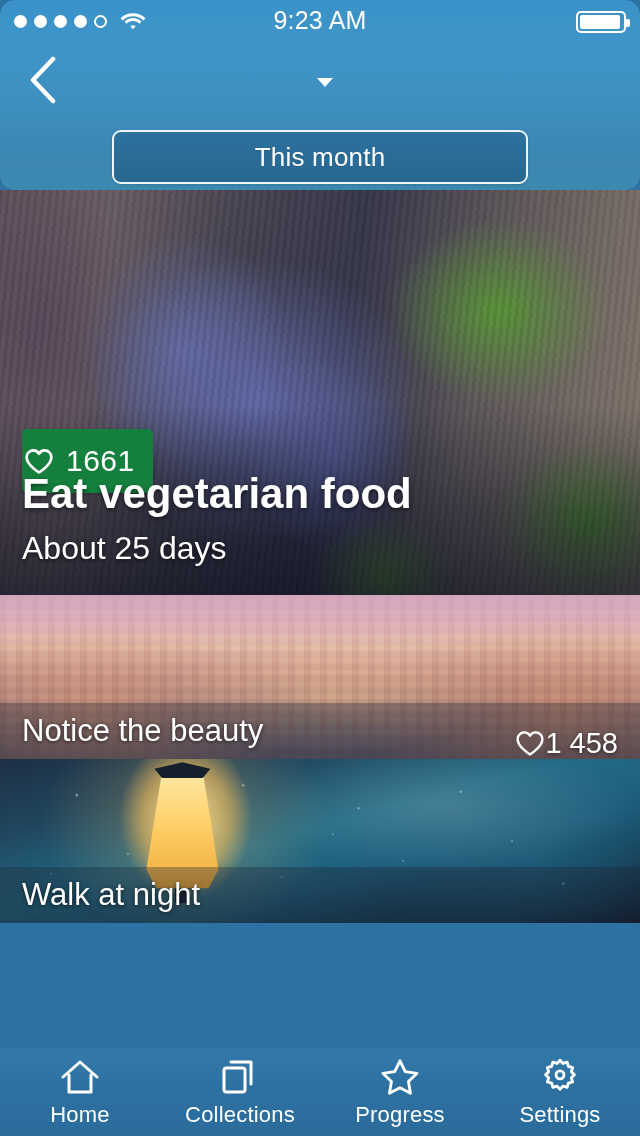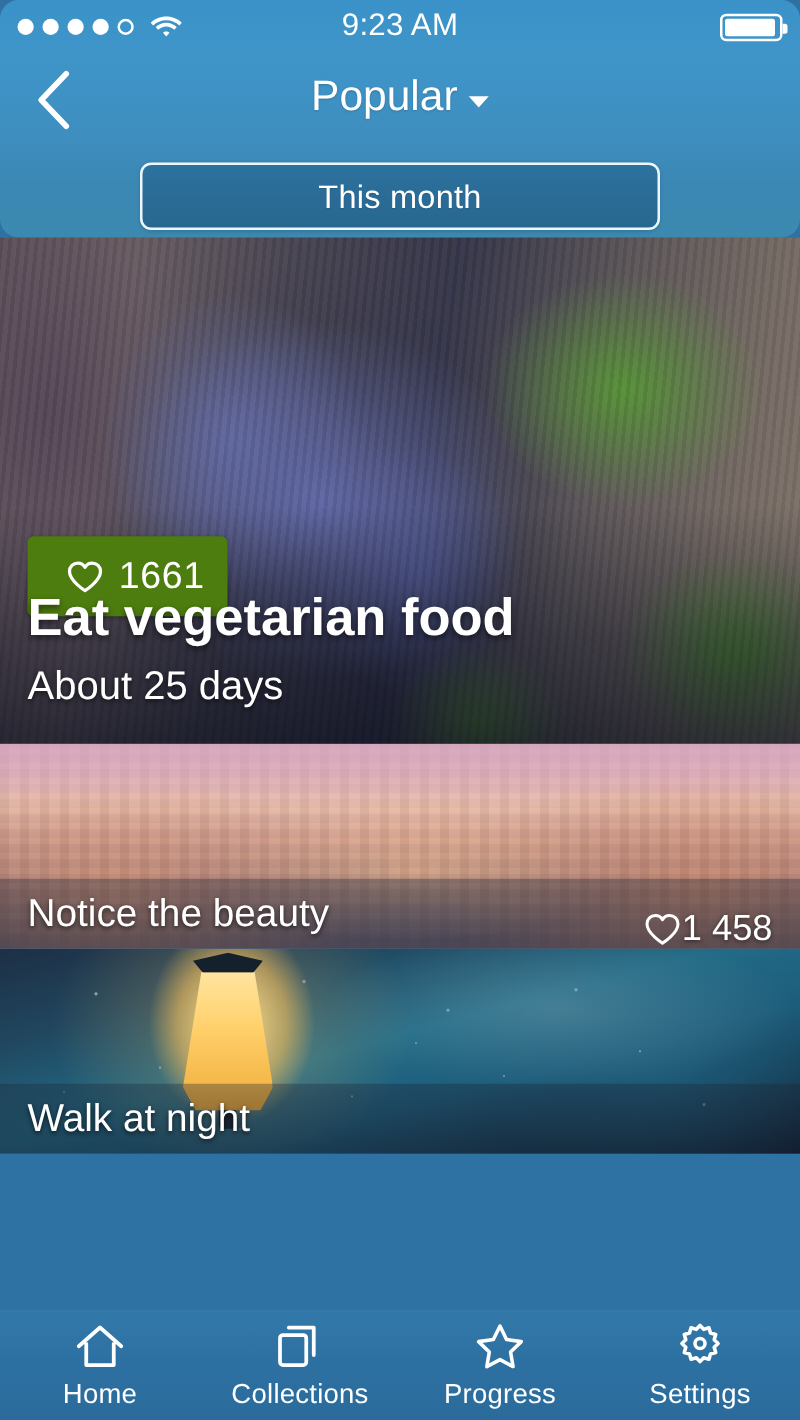--- a/index.html
+++ b/index.html
@@ -93,22 +93,22 @@
       radial-gradient(ellipse 130px 220px at 6% 35%, rgba(96,66,66,.95), rgba(96,66,66,0) 75%),
       linear-gradient(100deg,#6b5246 0%,#7b6352 16%,#4a4038 33%,#2e2a2c 52%,#6a5b44 72%,#8e7a54 88%,#a08a5e 100%);
   }
   .img-grapes::after {
     content:""; position:absolute; inset:0;
     background:repeating-linear-gradient(96deg, rgba(0,0,0,.14) 0 3px, rgba(255,255,255,.05) 3px 7px);
     opacity:.45;
   }
   .hero-badge {
     position:absolute; left:22px; top:239px; height:64px;
-    background:#4d7c0f; border-radius:5px;
-    display:flex; align-items:center; gap:12px; padding:0 18px 0 31px;
+    background:#15803d; border-radius:5px;
+    display:flex; align-items:center; gap:12px; padding:0 18px 0 2px;
     z-index:4; box-shadow:0 1px 3px rgba(0,0,0,.25);
   }
   .hero-badge .num { color:#fff; font-size:30px; letter-spacing:.5px; }
   .hero-text { position:absolute; left:22px; bottom:28px; z-index:4; }
   .hero-title {
     color:#fff; font-size:42px; font-weight:700; line-height:1.05;
     text-shadow:0 2px 5px rgba(0,0,0,.55);
   }
   .hero-sub {
     color:#fff; font-size:32px; margin-top:14px;
@@ -243,21 +243,21 @@
       </div>
     </div>
 
     <div class="navbar">
       <div class="back-btn">
         <svg width="30" height="48" viewBox="0 0 30 48">
           <path d="M26 3L6 24l20 21" fill="none" stroke="#fff" stroke-width="4.5" stroke-linecap="round" stroke-linejoin="round"></path>
         </svg>
       </div>
       <div class="nav-title">
-        <span>Popular</span><span class="caret"></span>
+        <span class="caret"></span>
       </div>
     </div>
 
     <div class="segmented">
       <div class="seg inactive">This month</div>
     </div>
   </div>
 
   <div class="feed">
 

